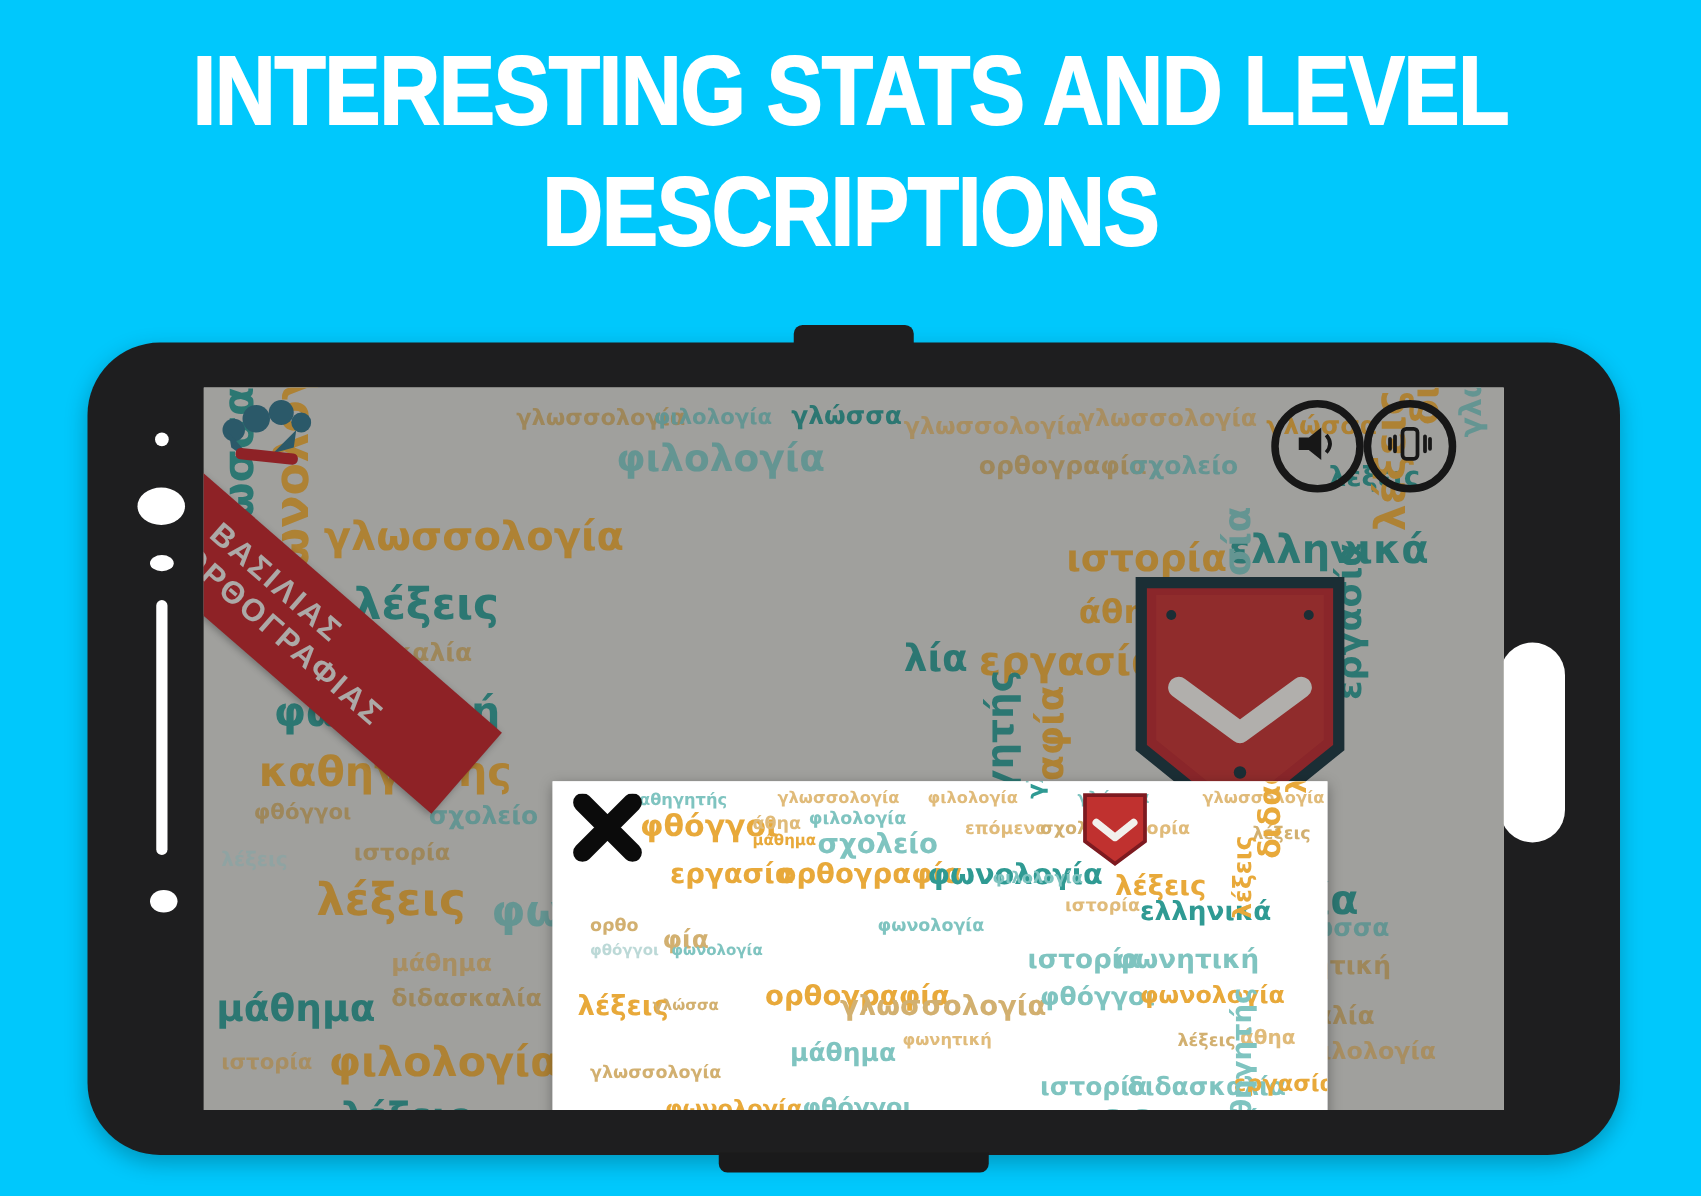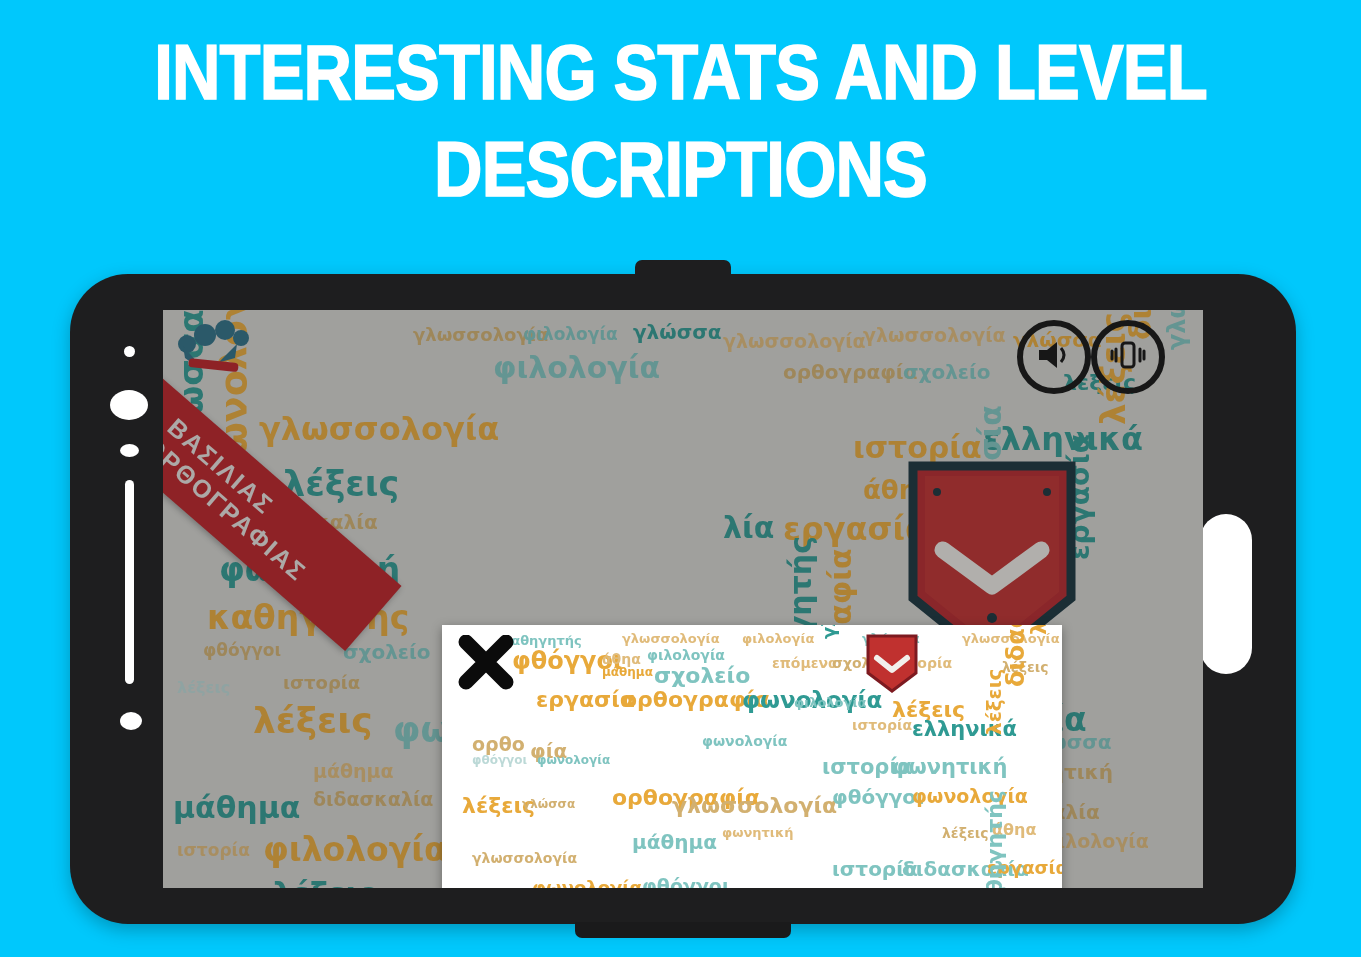--- a/index.html
+++ b/index.html
@@ -289,21 +289,21 @@
         <span class="wc" style="left:584px;top:10px;font-size:22px;color:#e8a93a;transform:rotate(-90deg);transform-origin:left top;">λέξεις</span>
         <span class="wc" style="left:376px;top:14px;font-size:18px;color:#2f9a93;transform:rotate(-90deg);transform-origin:left top;">γλώσσα</span>
         <span class="wc" style="left:94px;top:62px;font-size:22px;color:#e8a93a;">εργασία</span>
         <span class="wc" style="left:180px;top:62px;font-size:22px;color:#e8a93a;">ορθογραφία</span>
         <span class="wc" style="left:300px;top:62px;font-size:23px;color:#2f9a93;">φωνολογία</span>
         <span class="wc" style="left:352px;top:70px;font-size:13px;color:#7fc4c0;">φιλολογία</span>
         <span class="wc" style="left:450px;top:72px;font-size:22px;color:#e8a93a;">λέξεις</span>
         <span class="wc" style="left:410px;top:92px;font-size:14px;color:#e0bb7a;">ιστορία</span>
         <span class="wc" style="left:470px;top:92px;font-size:21px;color:#2f9a93;">ελληνικά</span>
         <span class="wc" style="left:560px;top:62px;font-size:24px;color:#e8a93a;transform:rotate(-90deg);transform-origin:left top;">διδασκαλία</span>
-        <span class="wc" style="left:30px;top:108px;font-size:19px;color:#d2b070;">ορθο</span>
+        <span class="wc" style="left:30px;top:108px;font-size:14px;color:#d2b070;">ορθο</span>
         <span class="wc" style="left:88px;top:114px;font-size:20px;color:#d2b070;">φία</span>
         <span class="wc" style="left:260px;top:108px;font-size:14px;color:#7fc4c0;">φωνολογία</span>
         <span class="wc" style="left:380px;top:130px;font-size:21px;color:#7fc4c0;">ιστορία</span>
         <span class="wc" style="left:450px;top:130px;font-size:21px;color:#7fc4c0;">φωνητική</span>
         <span class="wc" style="left:540px;top:110px;font-size:20px;color:#e8a93a;transform:rotate(-90deg);transform-origin:left top;">λέξεις</span>
         <span class="wc" style="left:30px;top:128px;font-size:12px;color:#bcd9d7;">φθόγγοι</span>
         <span class="wc" style="left:95px;top:128px;font-size:12px;color:#7fc4c0;">φωνολογία</span>
         <span class="wc" style="left:20px;top:168px;font-size:22px;color:#e8a93a;">λέξεις</span>
         <span class="wc" style="left:80px;top:172px;font-size:12px;color:#d2b070;">γλώσσα</span>
         <span class="wc" style="left:170px;top:160px;font-size:22px;color:#e8a93a;">ορθογραφία</span>

